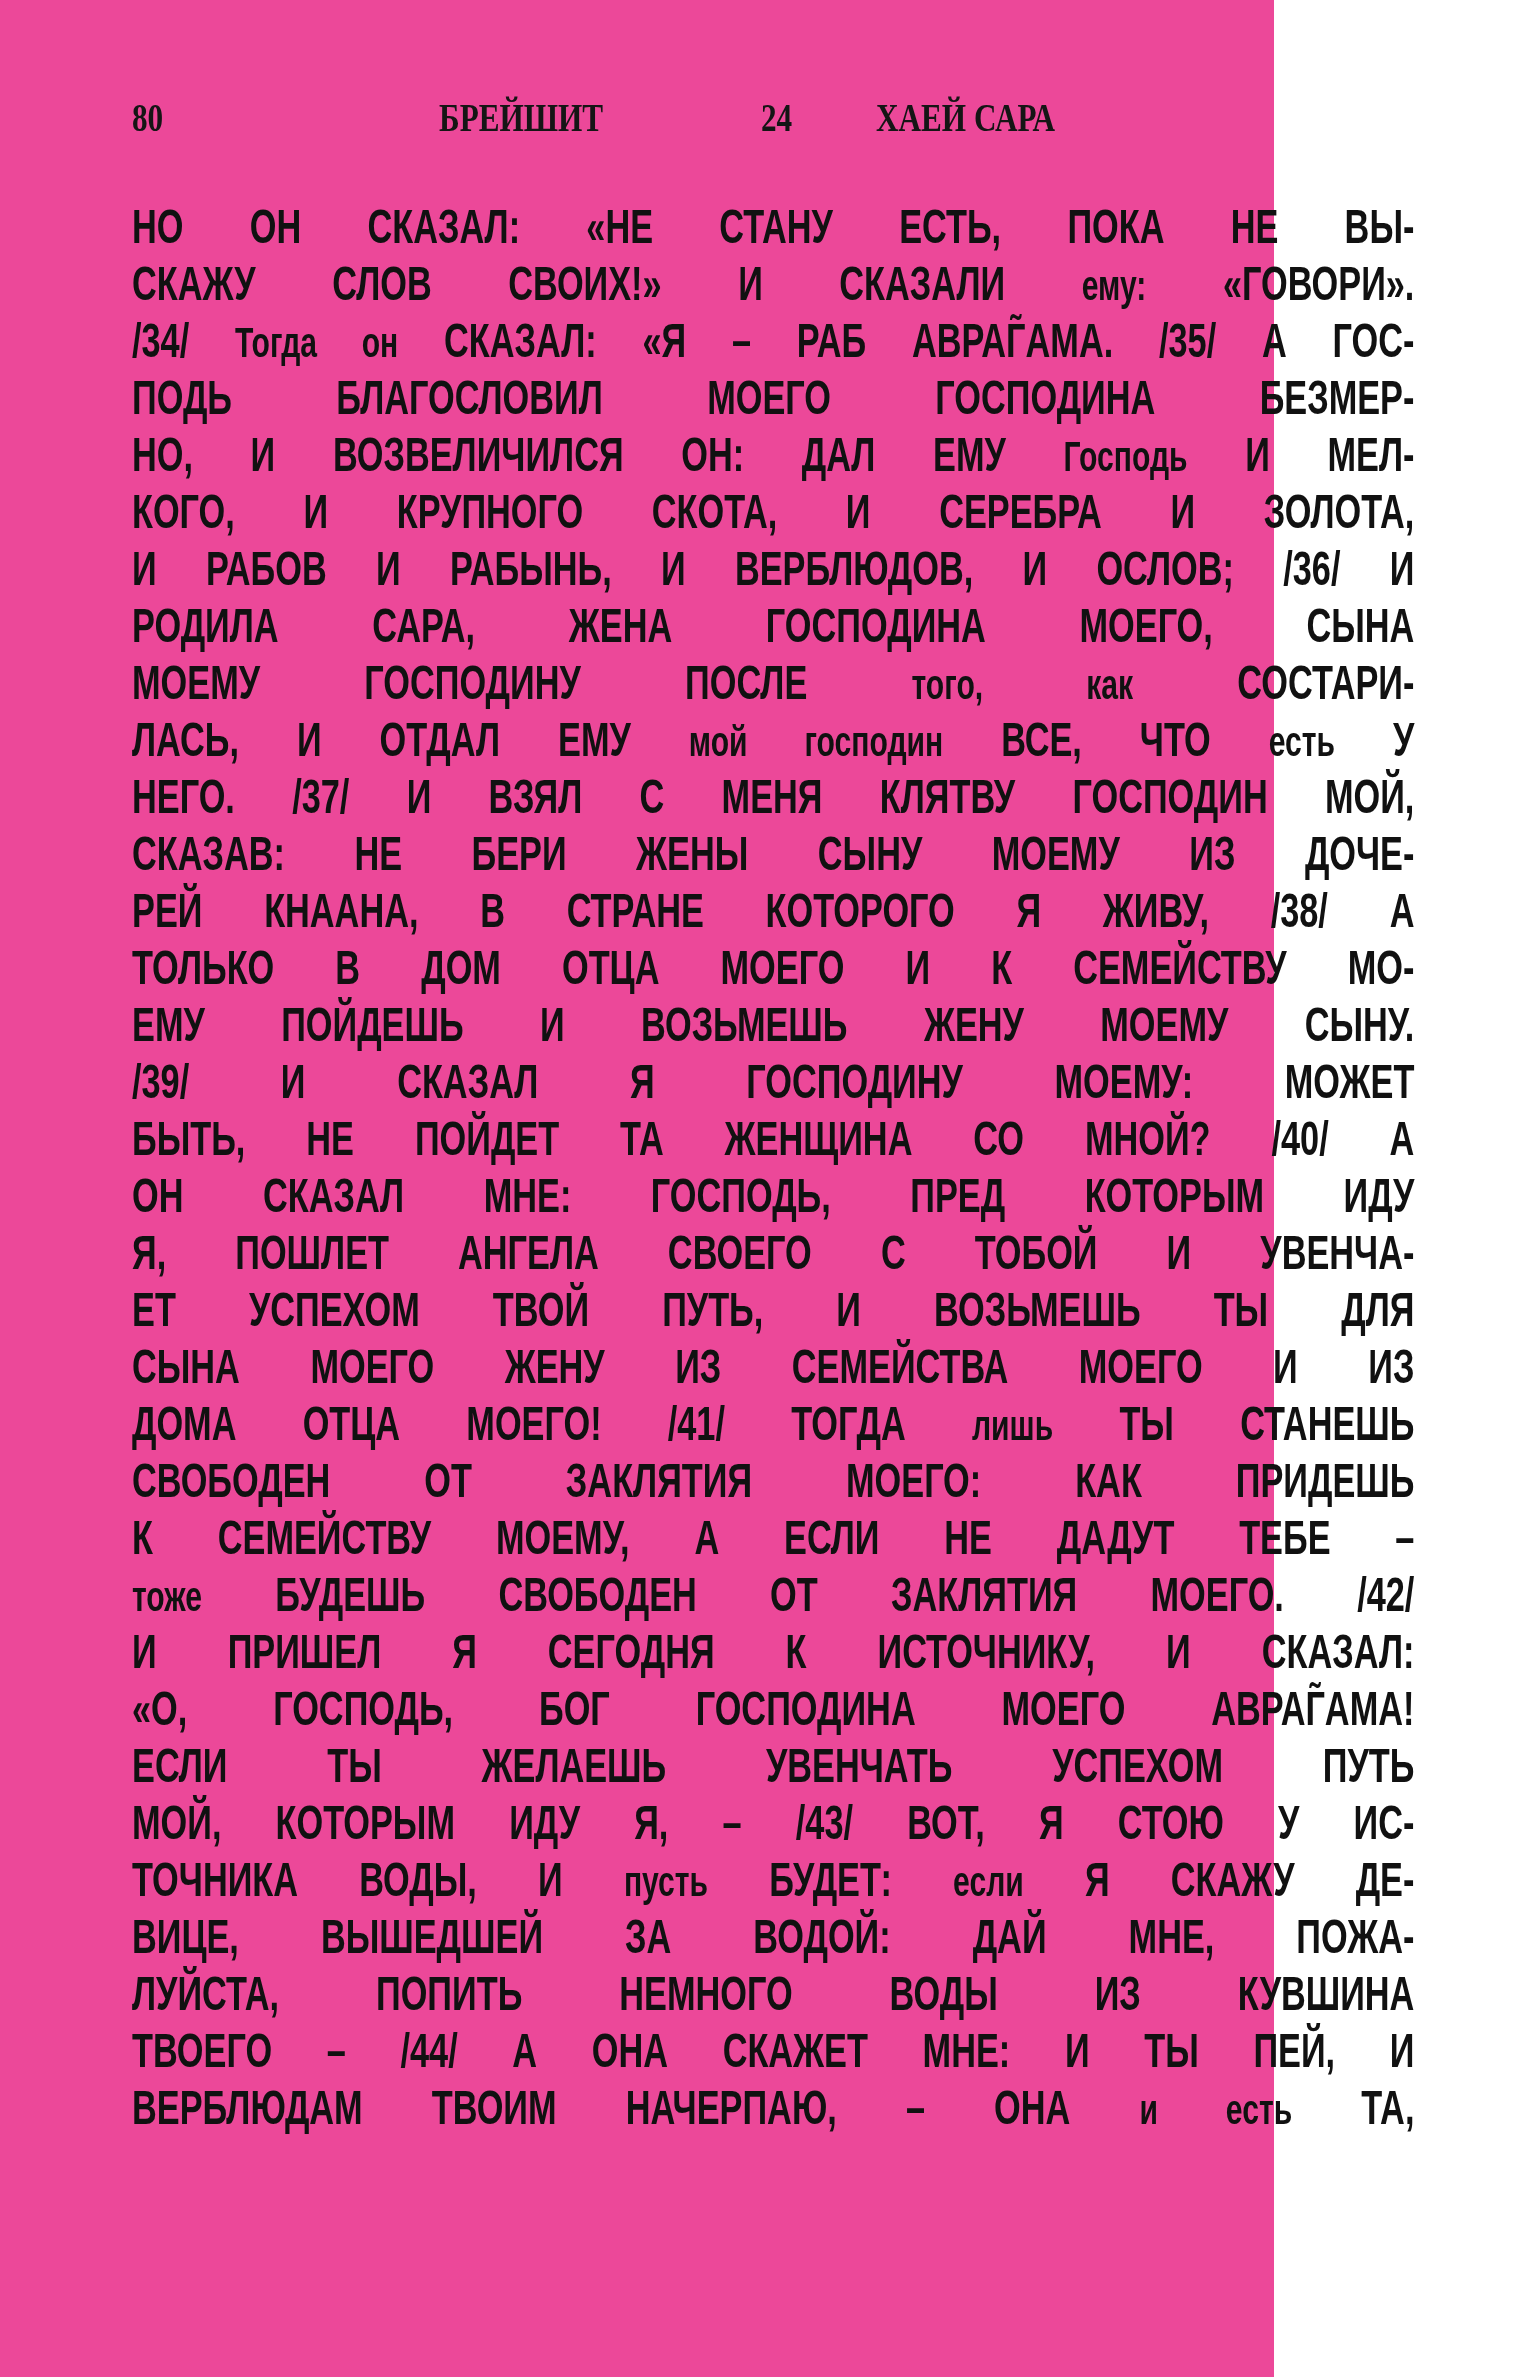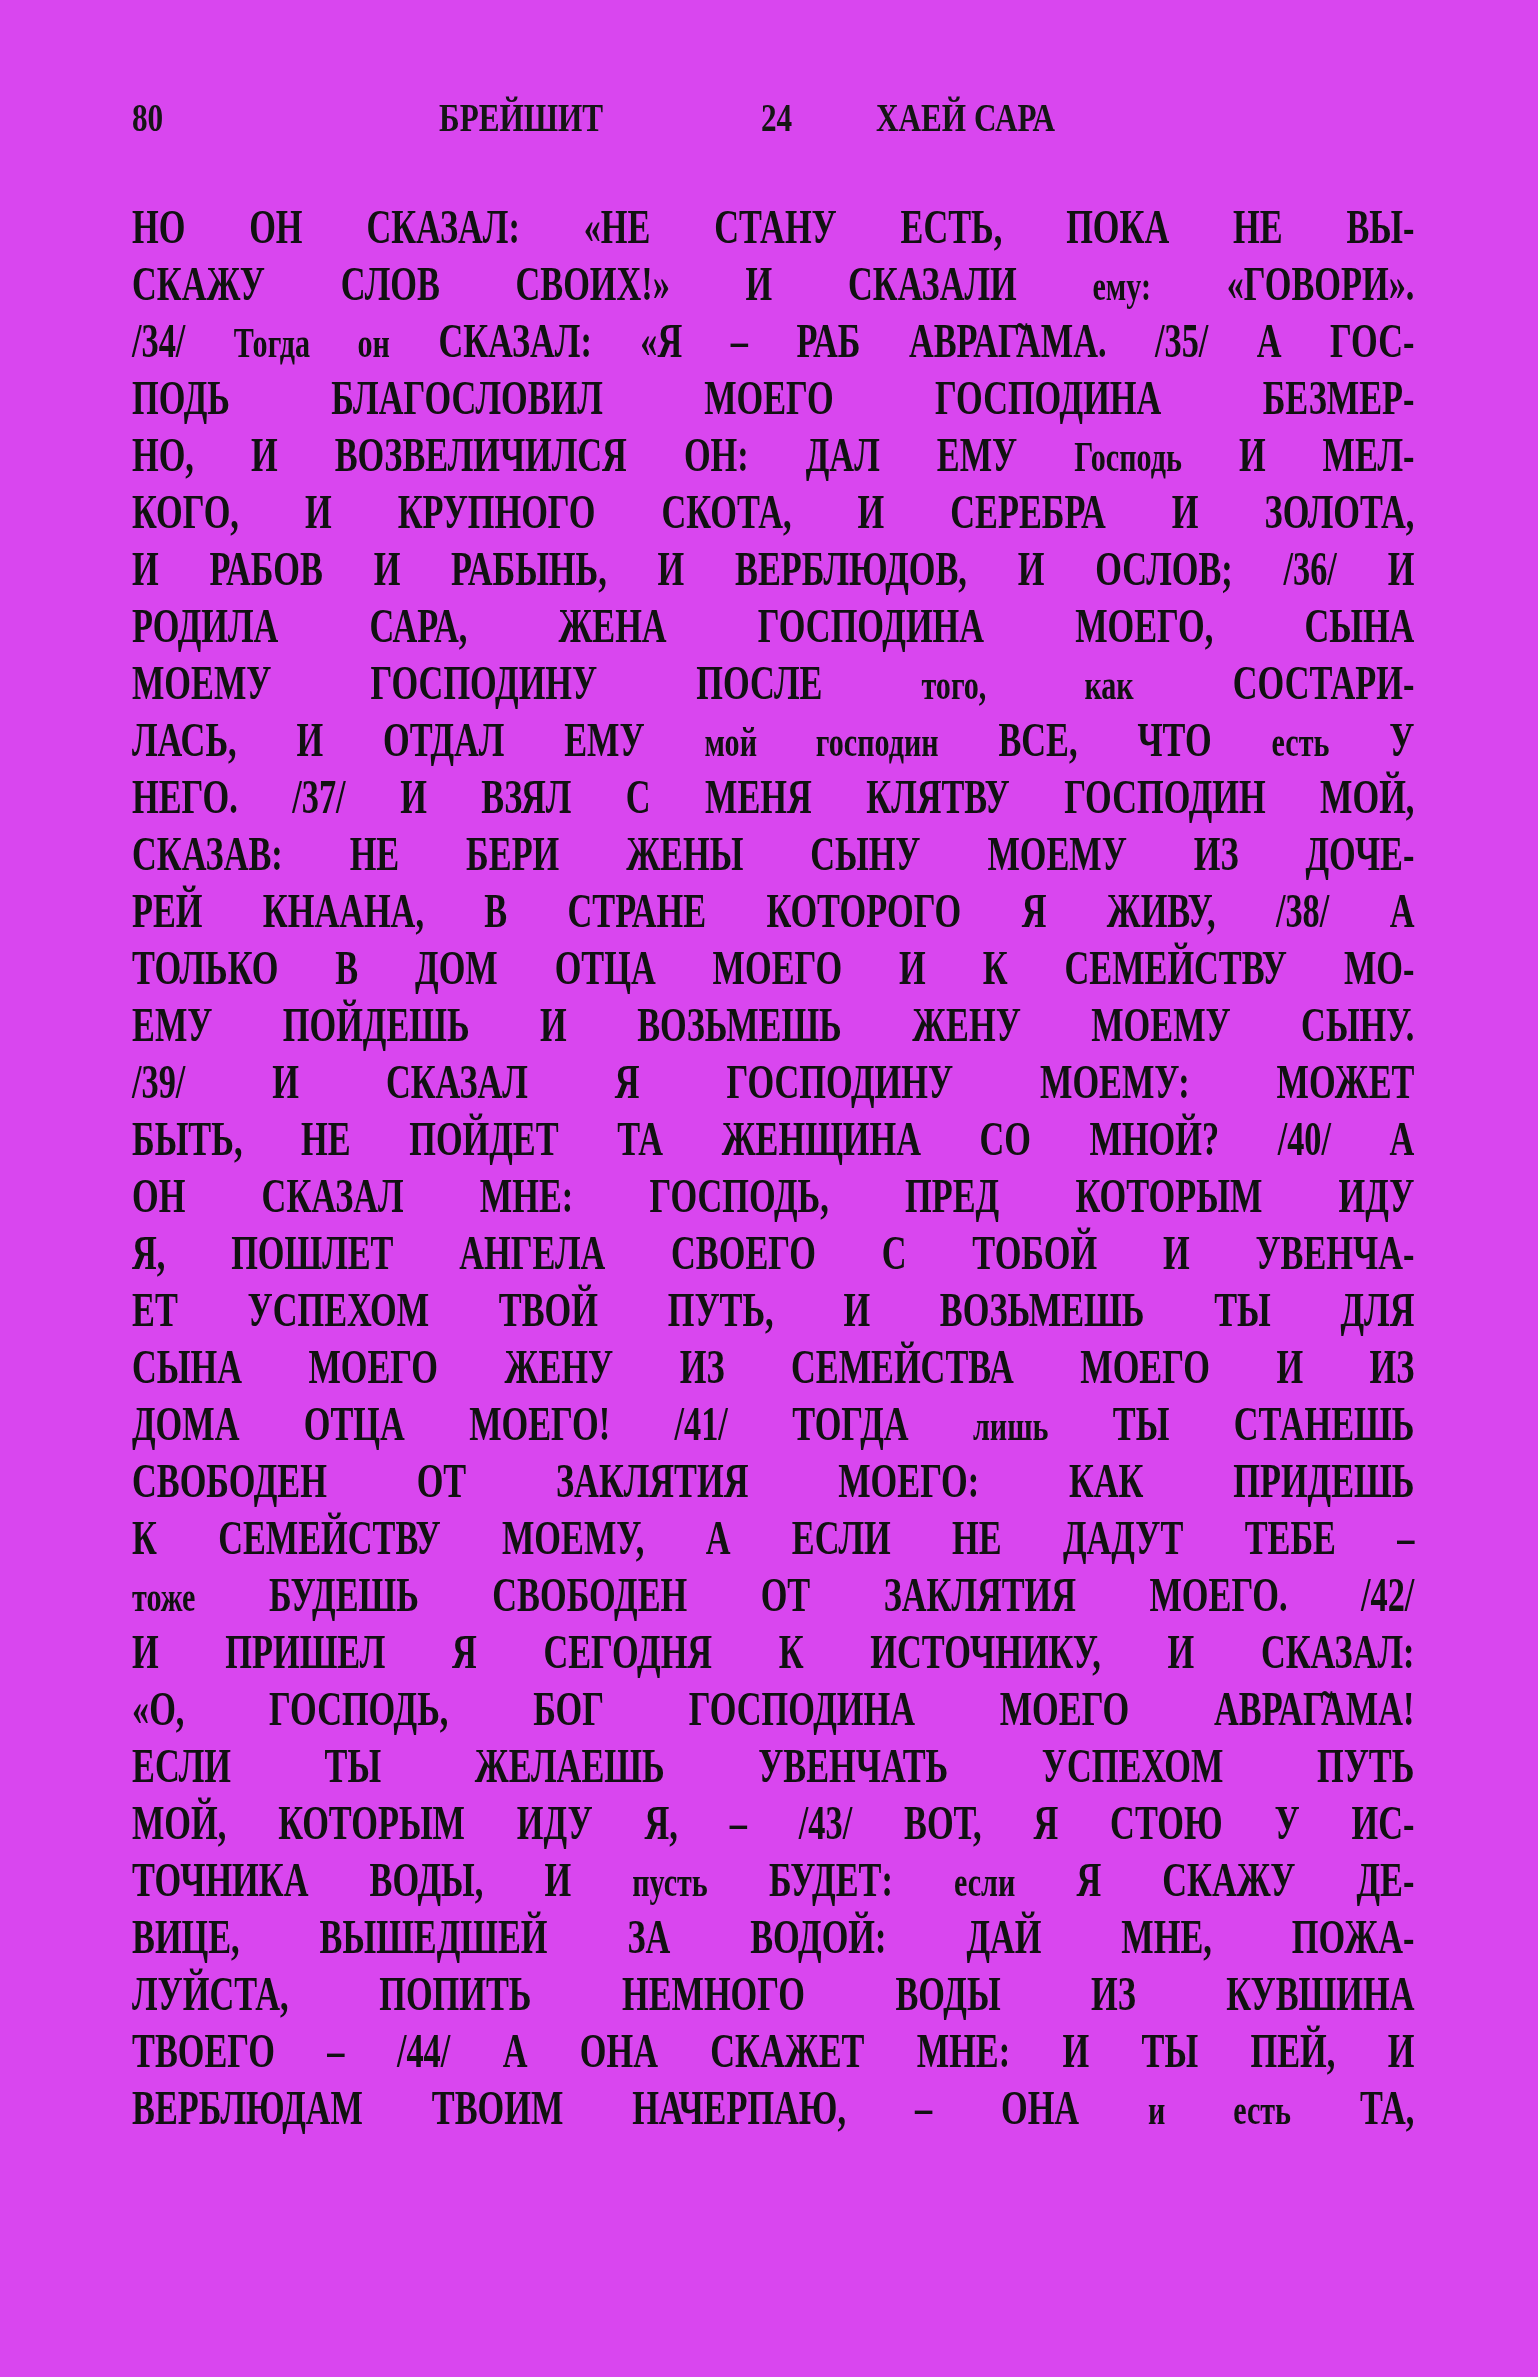--- a/index.html
+++ b/index.html
@@ -1,29 +1,29 @@
 <!DOCTYPE html>
 <html><head>
   <meta charset="utf-8">
   <style>
     html, body { margin: 0; padding: 0; background: #ffffff; }
     body { width: 1538px; height: 2377px; position: relative; overflow: hidden; }
-    .page { position: absolute; left: 0; top: 0; width: 1538px; height: 2377px; background: #d946ef; }
+    .page { position: absolute; left: 0; top: 0; width: 1274px; height: 2377px; background: #ec4899; }
     .header {
       position: absolute; left: 132px; top: 94px; width: 1277px; height: 59px;
       font-family: "Liberation Serif", serif; font-weight: bold; color: #151515;
       font-size: 40px; letter-spacing: 0px;
     }
     .header .pno { position: absolute; left: 0; top: 0; transform: scaleX(0.78); transform-origin: left top; }
     .header .book { position: absolute; left: 307px; top: 0; transform: scaleX(0.78); transform-origin: left top; }
     .header .chap { position: absolute; left: 629px; top: 0; transform: scaleX(0.78); transform-origin: left top; }
     .header .parsha { position: absolute; left: 744px; top: 0; transform: scaleX(0.78); transform-origin: left top; }
     .body {
       position: absolute; left: 132px; top: 198px; width: 1282px;
-      font-family: Liberation Serif, serif; color: #111111;
+      font-family: Liberation Sans, sans-serif; color: #111111;
     }
     .line {
       display: block; height: 57px; line-height: 57px; white-space: nowrap;
       font-size: 49px; font-weight: bold;
       transform: scaleX(0.70); transform-origin: left center;
       width: 1832px; text-align: justify; text-align-last: justify;
     }
     .line.last { text-align-last: justify; }
     .lc { font-weight: bold; font-size: 43px; }
   </style>

